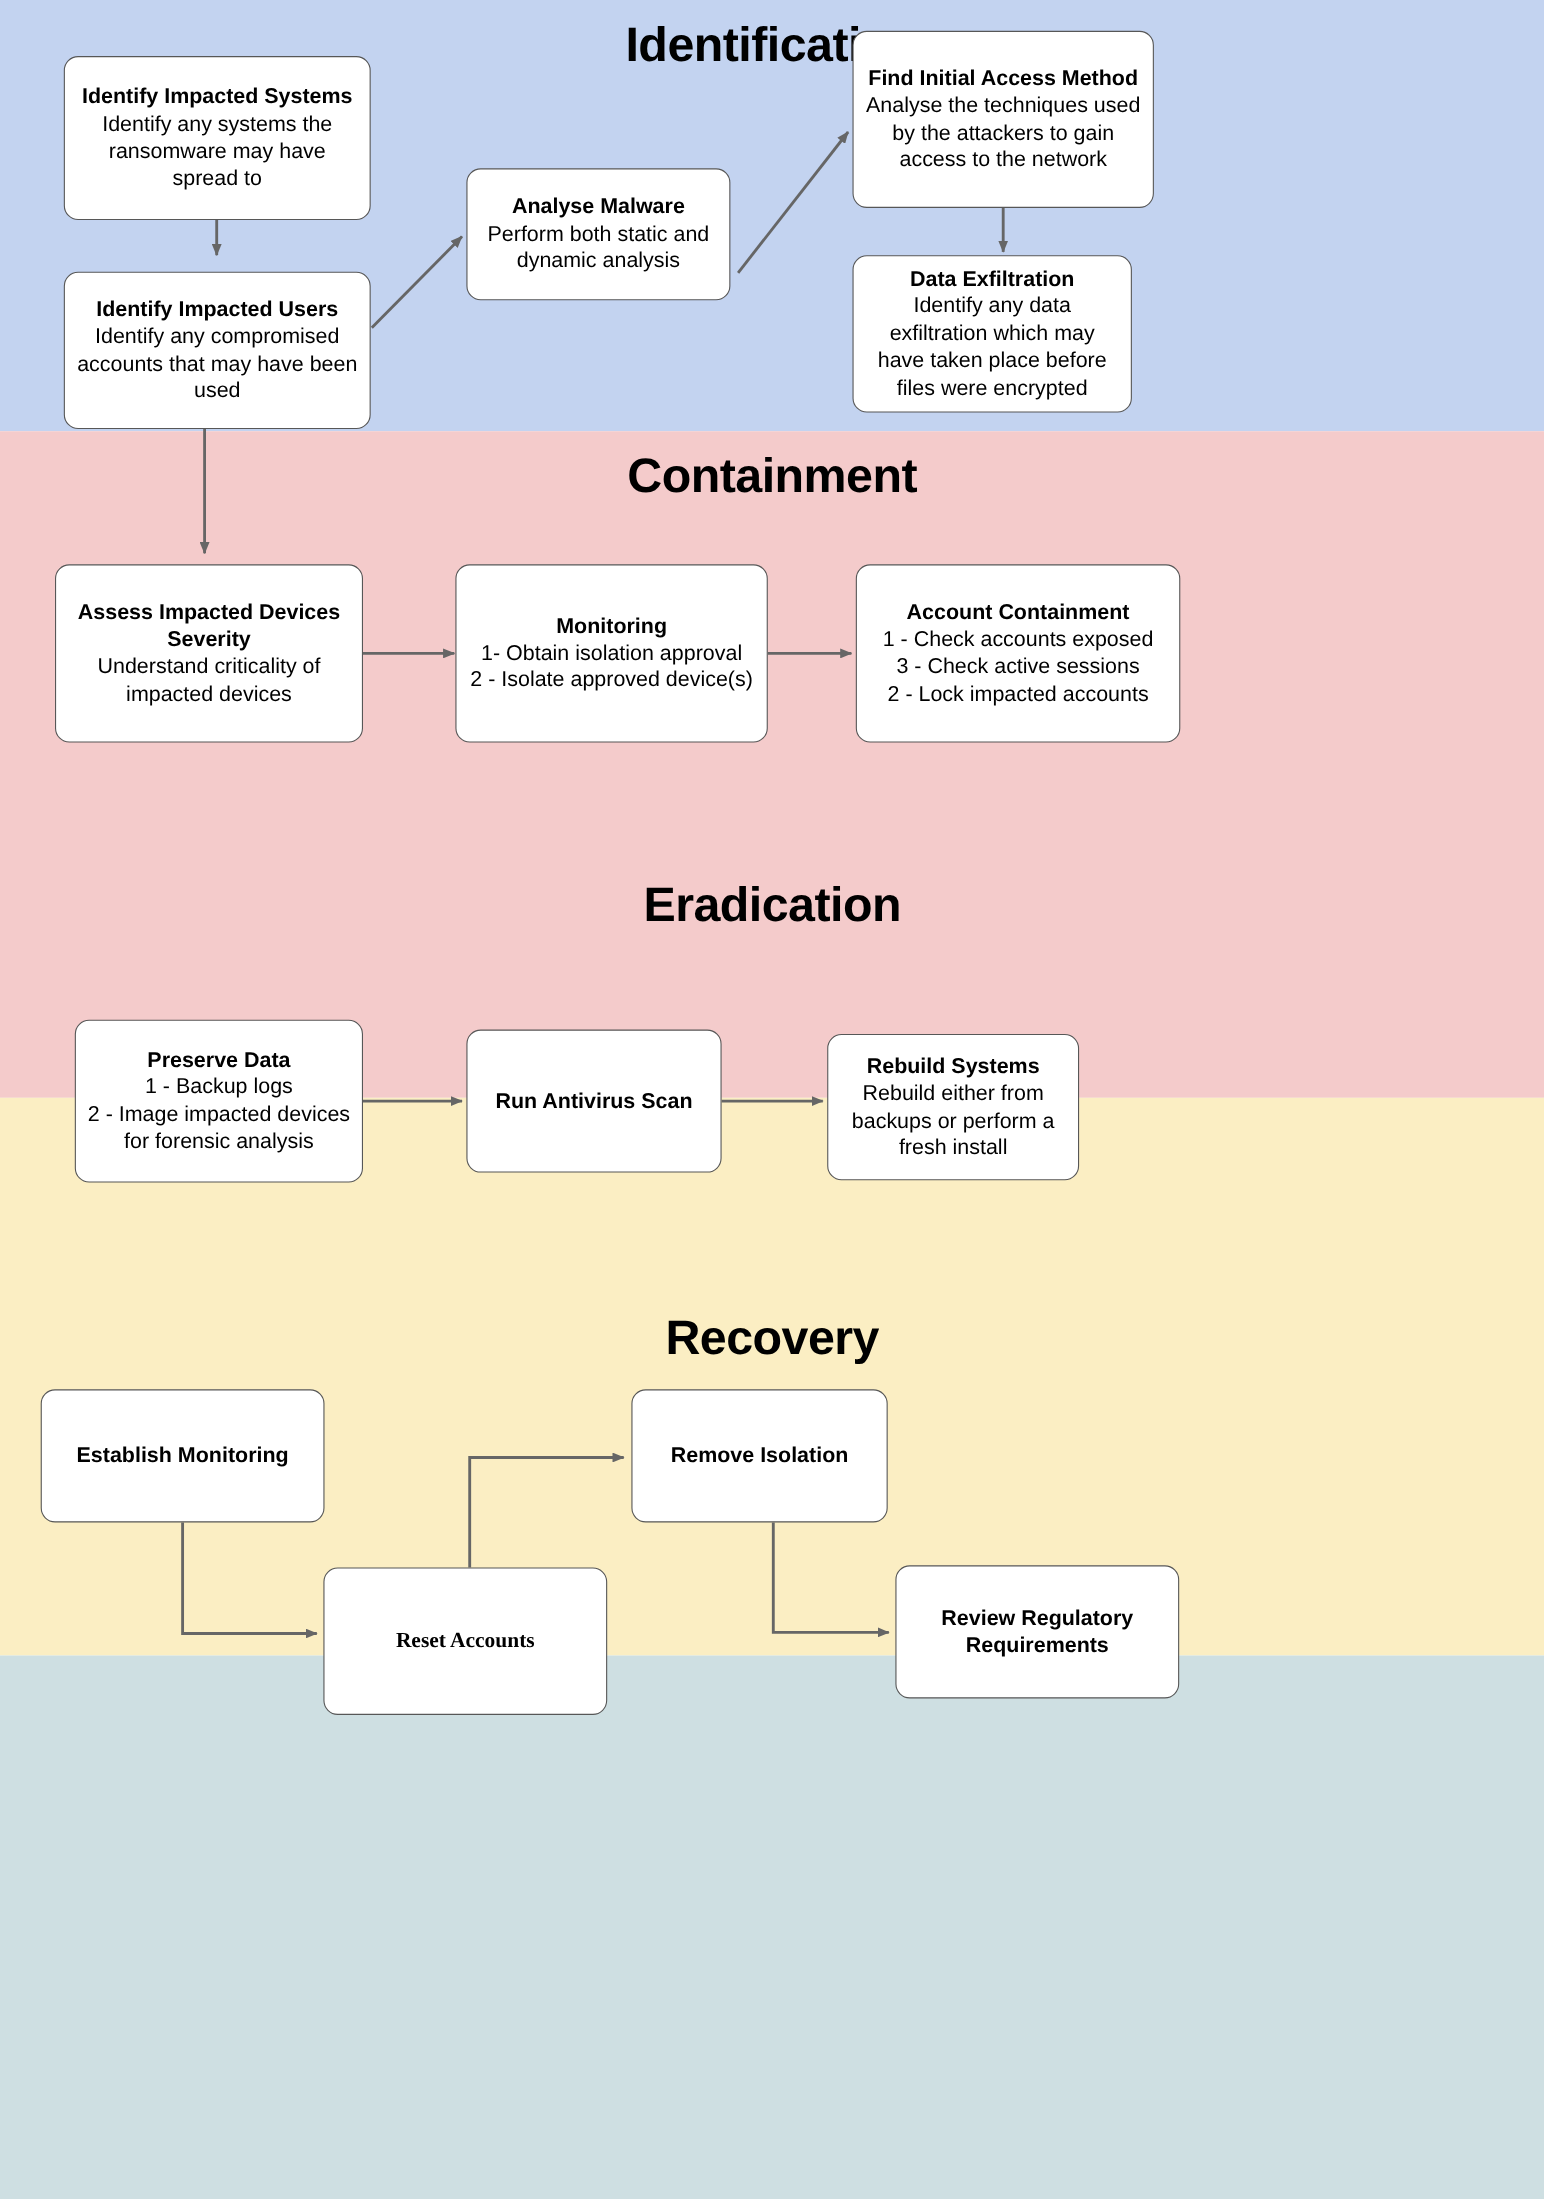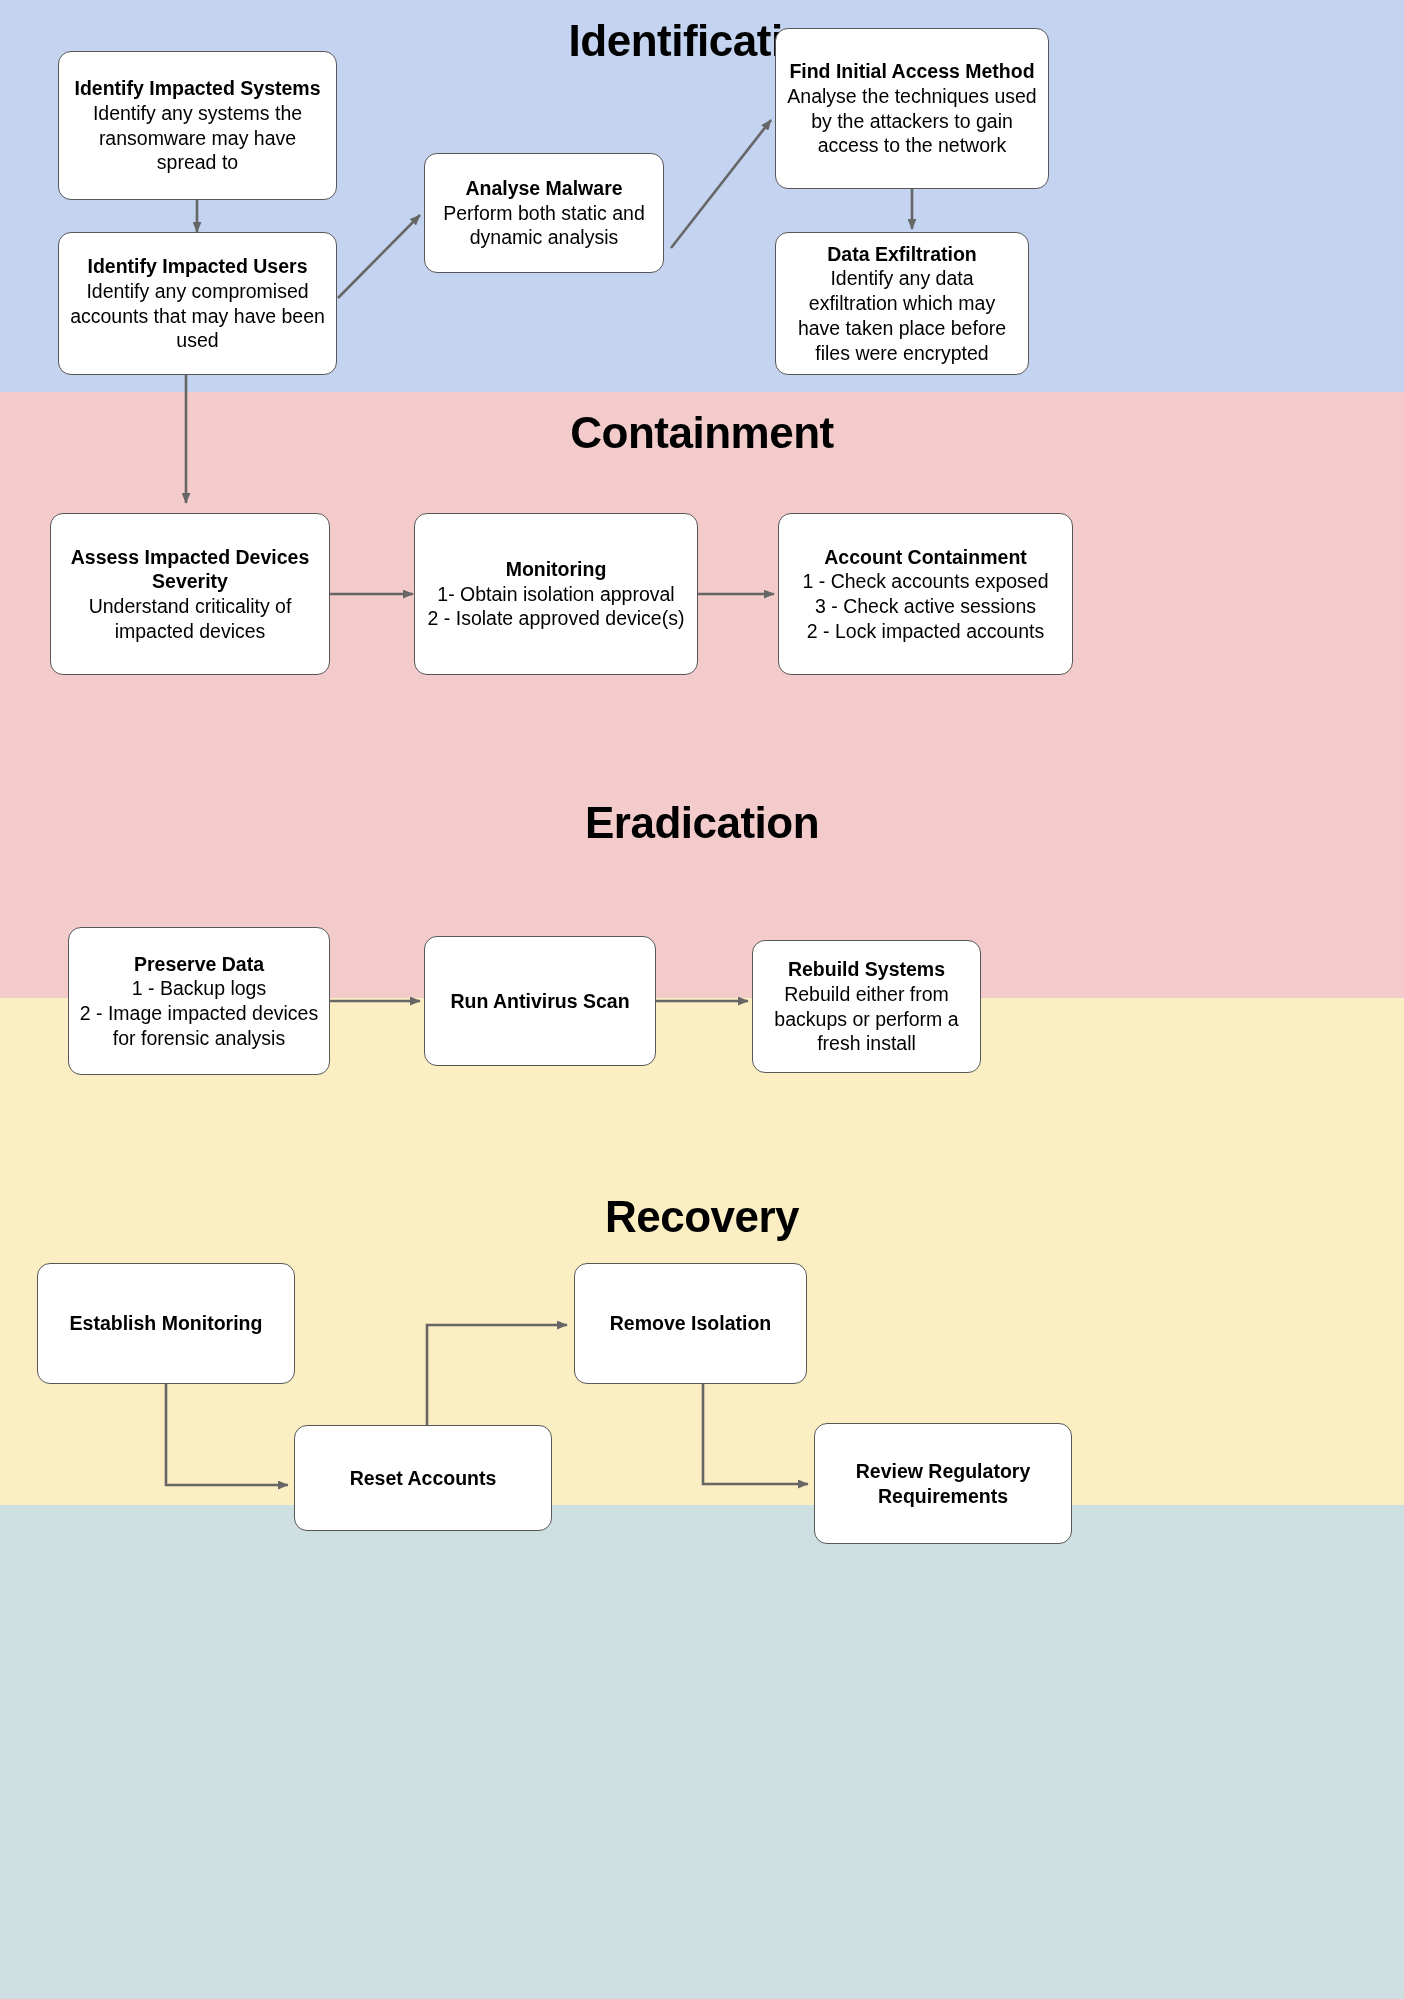--- a/index.html
+++ b/index.html
@@ -111,21 +111,21 @@
 
       <path d="M703,1384 L703,1484 L808,1484"></path>
     </g>
   </svg>
 
   <div class="node" style="left:58px;top:51px;width:279px;height:149px;">
     <div class="node-title">Identify Impacted Systems</div>
     <div class="node-body">Identify any systems the ransomware may have spread to</div>
   </div>
 
-  <div class="node" style="left:58px;top:232px;width:279px;height:143px;">
+  <div class="node" style="left:58px;top:247px;width:279px;height:143px;">
     <div class="node-title">Identify Impacted Users</div>
     <div class="node-body">Identify any compromised accounts that may have been used</div>
   </div>
 
   <div class="node" style="left:424px;top:153px;width:240px;height:120px;">
     <div class="node-title">Analyse Malware</div>
     <div class="node-body">Perform both static and dynamic analysis</div>
   </div>
 
   <div class="node" style="left:775px;top:28px;width:274px;height:161px;">
@@ -170,21 +170,21 @@
   <div class="node" style="left:752px;top:940px;width:229px;height:133px;">
     <div class="node-title">Rebuild Systems</div>
     <div class="node-body">Rebuild either from backups or perform a fresh install</div>
   </div>
 
   <div class="node" style="left:37px;top:1263px;width:258px;height:121px;">
     <div class="node-title">Establish Monitoring</div>
 
   </div>
 
-  <div class="node" style="left:294px;top:1425px;width:258px;height:106px;">
+  <div class="node" style="left:294px;top:1425px;width:258px;height:134px;font-family:Liberation Serif, serif;">
     <div class="node-title">Reset Accounts</div>
 
   </div>
 
   <div class="node" style="left:574px;top:1263px;width:233px;height:121px;">
     <div class="node-title">Remove Isolation</div>
 
   </div>
 
   <div class="node" style="left:814px;top:1423px;width:258px;height:121px;">

